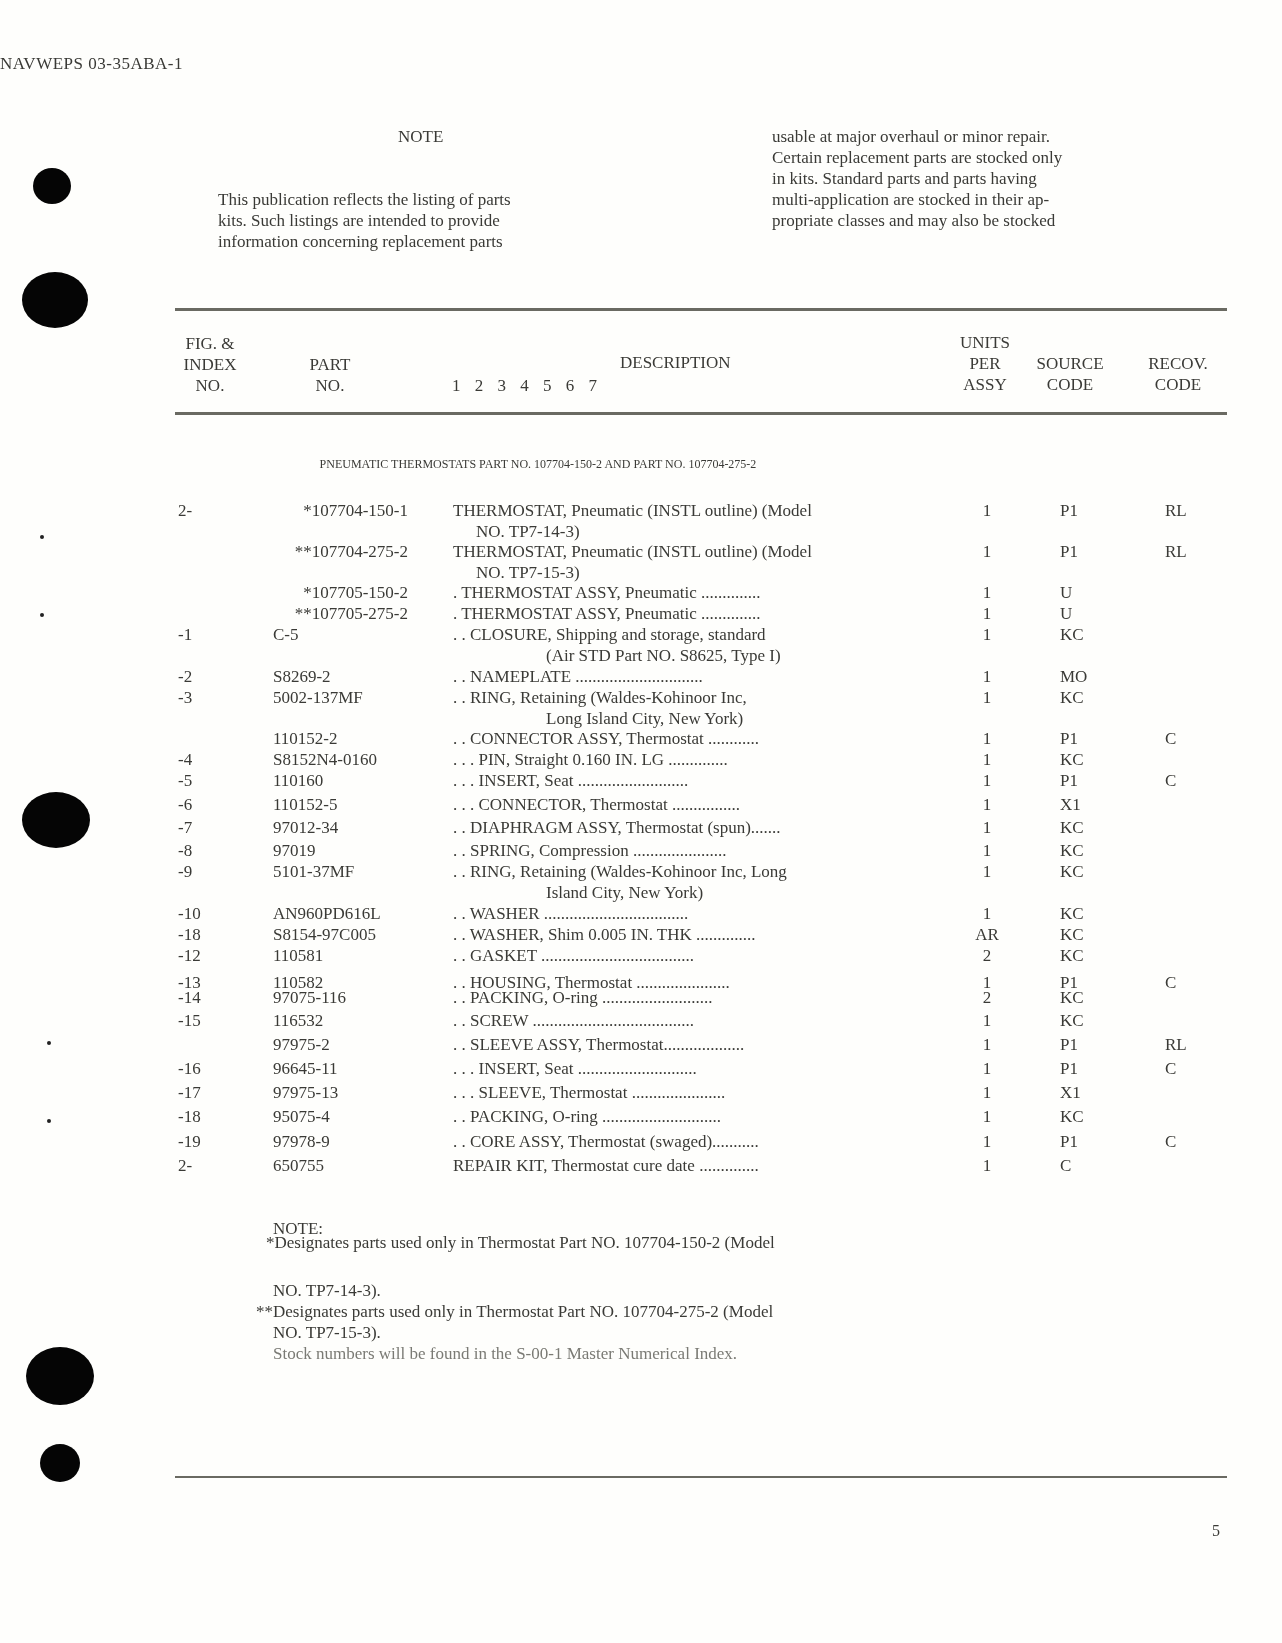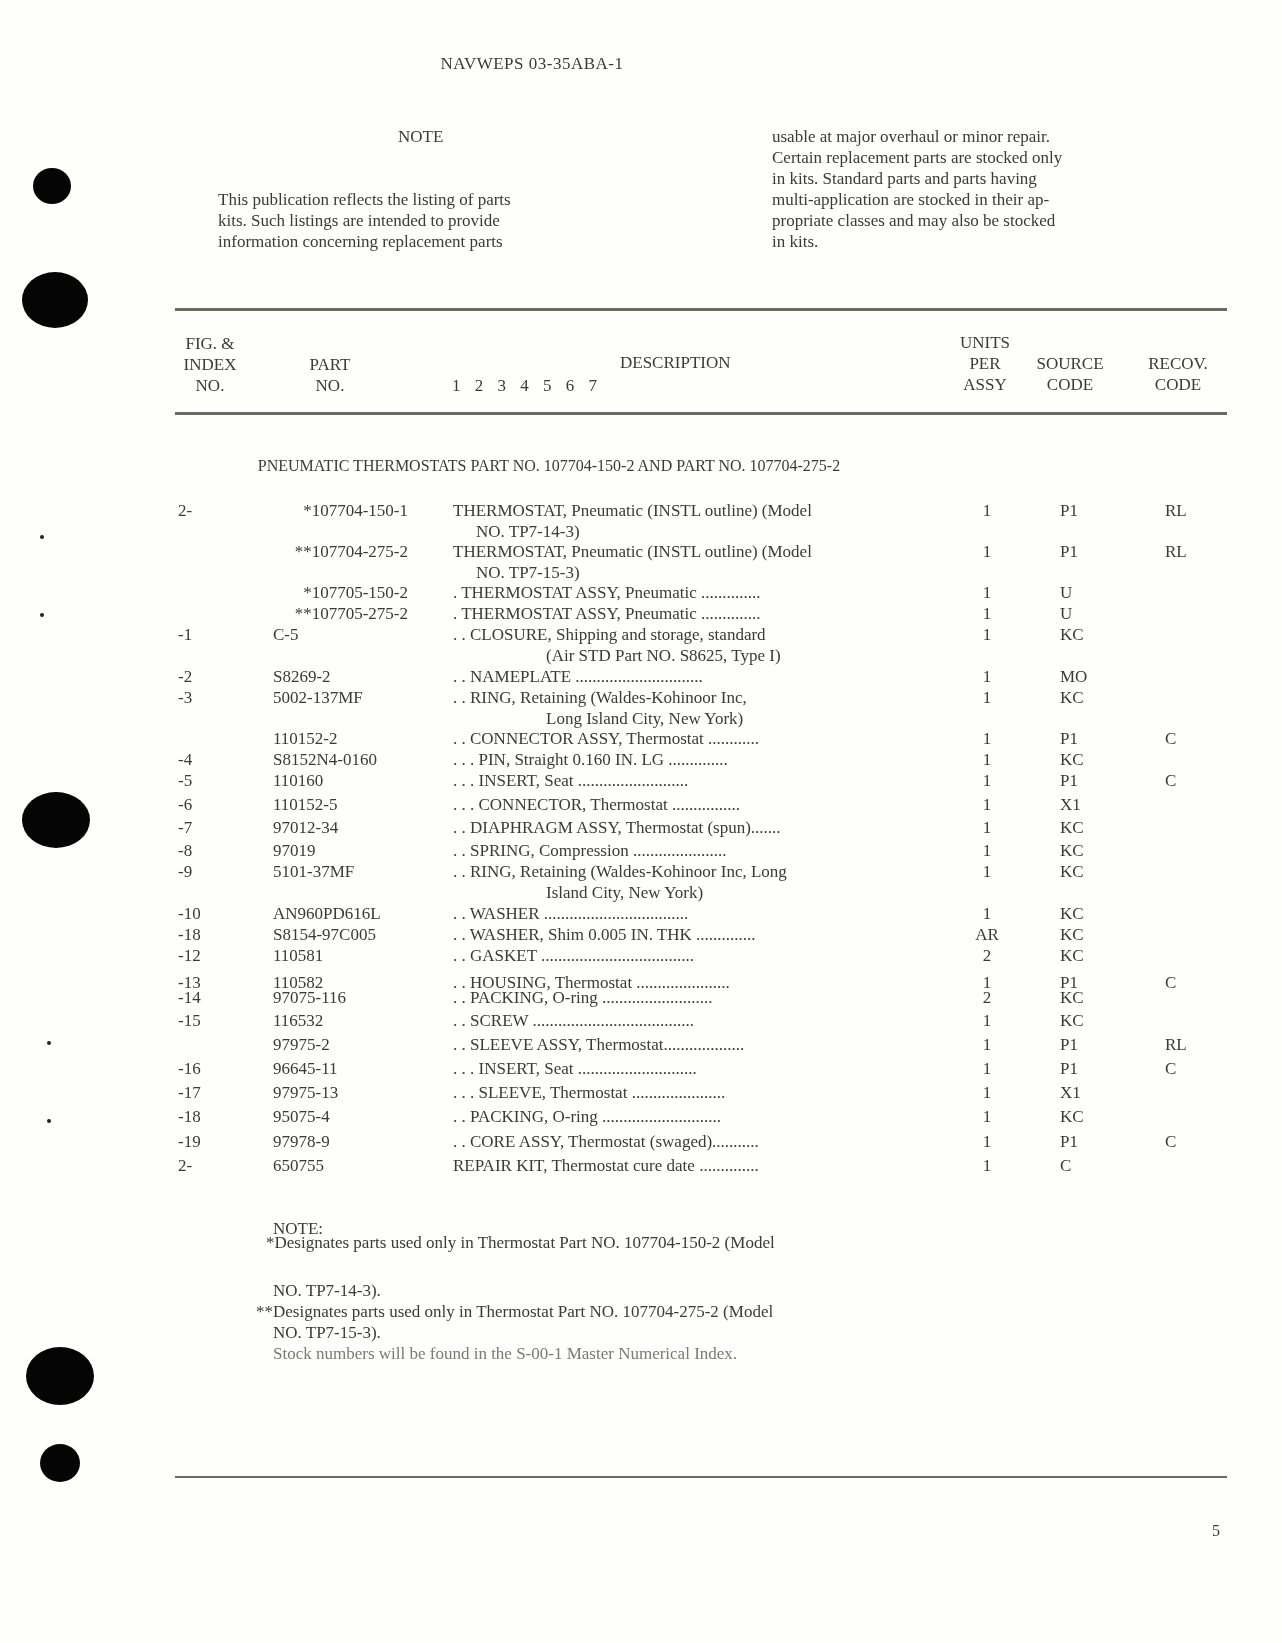--- a/index.html
+++ b/index.html
@@ -3,25 +3,25 @@
 <meta charset="utf-8">
 <style>
   html, body { margin:0; padding:0; }
   body {
     width:1282px; height:1643px; background:#fefefc; position:relative; overflow:hidden;
     font-family:"Liberation Serif","DejaVu Serif",serif; color:#3a3a36;
   }
   .abs { position:absolute; }
   .hole { position:absolute; background:#050505; border-radius:50%; }
   .dot { position:absolute; width:4px; height:4px; background:#222; border-radius:50%; }
-  .pub-id { top:54px; left:0; width:1064px; text-align:center; font-size:17px; letter-spacing:0.5px; }
+  .pub-id { top:54px; left:0; width:1064px; text-align:left; font-size:17px; letter-spacing:0.5px; }
   .note-col { font-size:17px; line-height:21px; text-align:justify; }
   .rule { position:absolute; left:175px; width:1052px; background:#6a6a62; }
   .hdr { position:absolute; font-size:17px; line-height:21px; text-align:center; }
-  .section-title { position:absolute; top:457px; left:12px; width:1074px; text-align:center; font-size:16px; }
+  .section-title { position:absolute; top:457px; left:1px; width:1074px; text-align:center; font-size:12px; }
   .row { position:absolute; left:0; width:1282px; font-size:17px; line-height:21px; height:21px; }
   .c-idx { position:absolute; left:178px; }
   .c-part { position:absolute; left:258px; width:150px; text-align:right; }
   .c-part.l { text-align:left; left:273px; }
   .c-desc { position:absolute; left:453px; width:485px; white-space:nowrap; overflow:hidden; }
   .c-desc2 { position:absolute; white-space:nowrap; }
   .c-units { position:absolute; left:972px; width:30px; text-align:center; }
   .c-src { position:absolute; left:1048px; width:50px; text-align:left; padding-left:12px; }
   .c-rec { position:absolute; left:1165px; width:50px; text-align:left; }
   .notes { position:absolute; font-size:17px; line-height:21px; }
@@ -47,21 +47,20 @@
   <div>This publication reflects the listing of parts</div>
   <div>kits.  Such listings are intended to provide</div>
   <div>information  concerning  replacement  parts</div>
 </div>
 <div class="abs note-col" style="top:126px;left:772px;width:418px;">
   <div>usable at major overhaul or minor repair.</div>
   <div>Certain replacement parts are stocked only</div>
   <div>in kits.  Standard parts and parts having</div>
   <div>multi-application are stocked in their ap-</div>
   <div>propriate classes and may also be stocked</div>
-  <div>in kits.</div>
 </div>
 
 <div class="rule" style="top:308px;height:3px;"></div>
 <div class="hdr" style="top:333px;left:170px;width:80px;">
   <div>FIG. &amp;</div>
   <div>INDEX</div>
   <div>NO.</div>
 </div>
 <div class="hdr" style="top:354px;left:295px;width:70px;">
   <div>PART</div>

